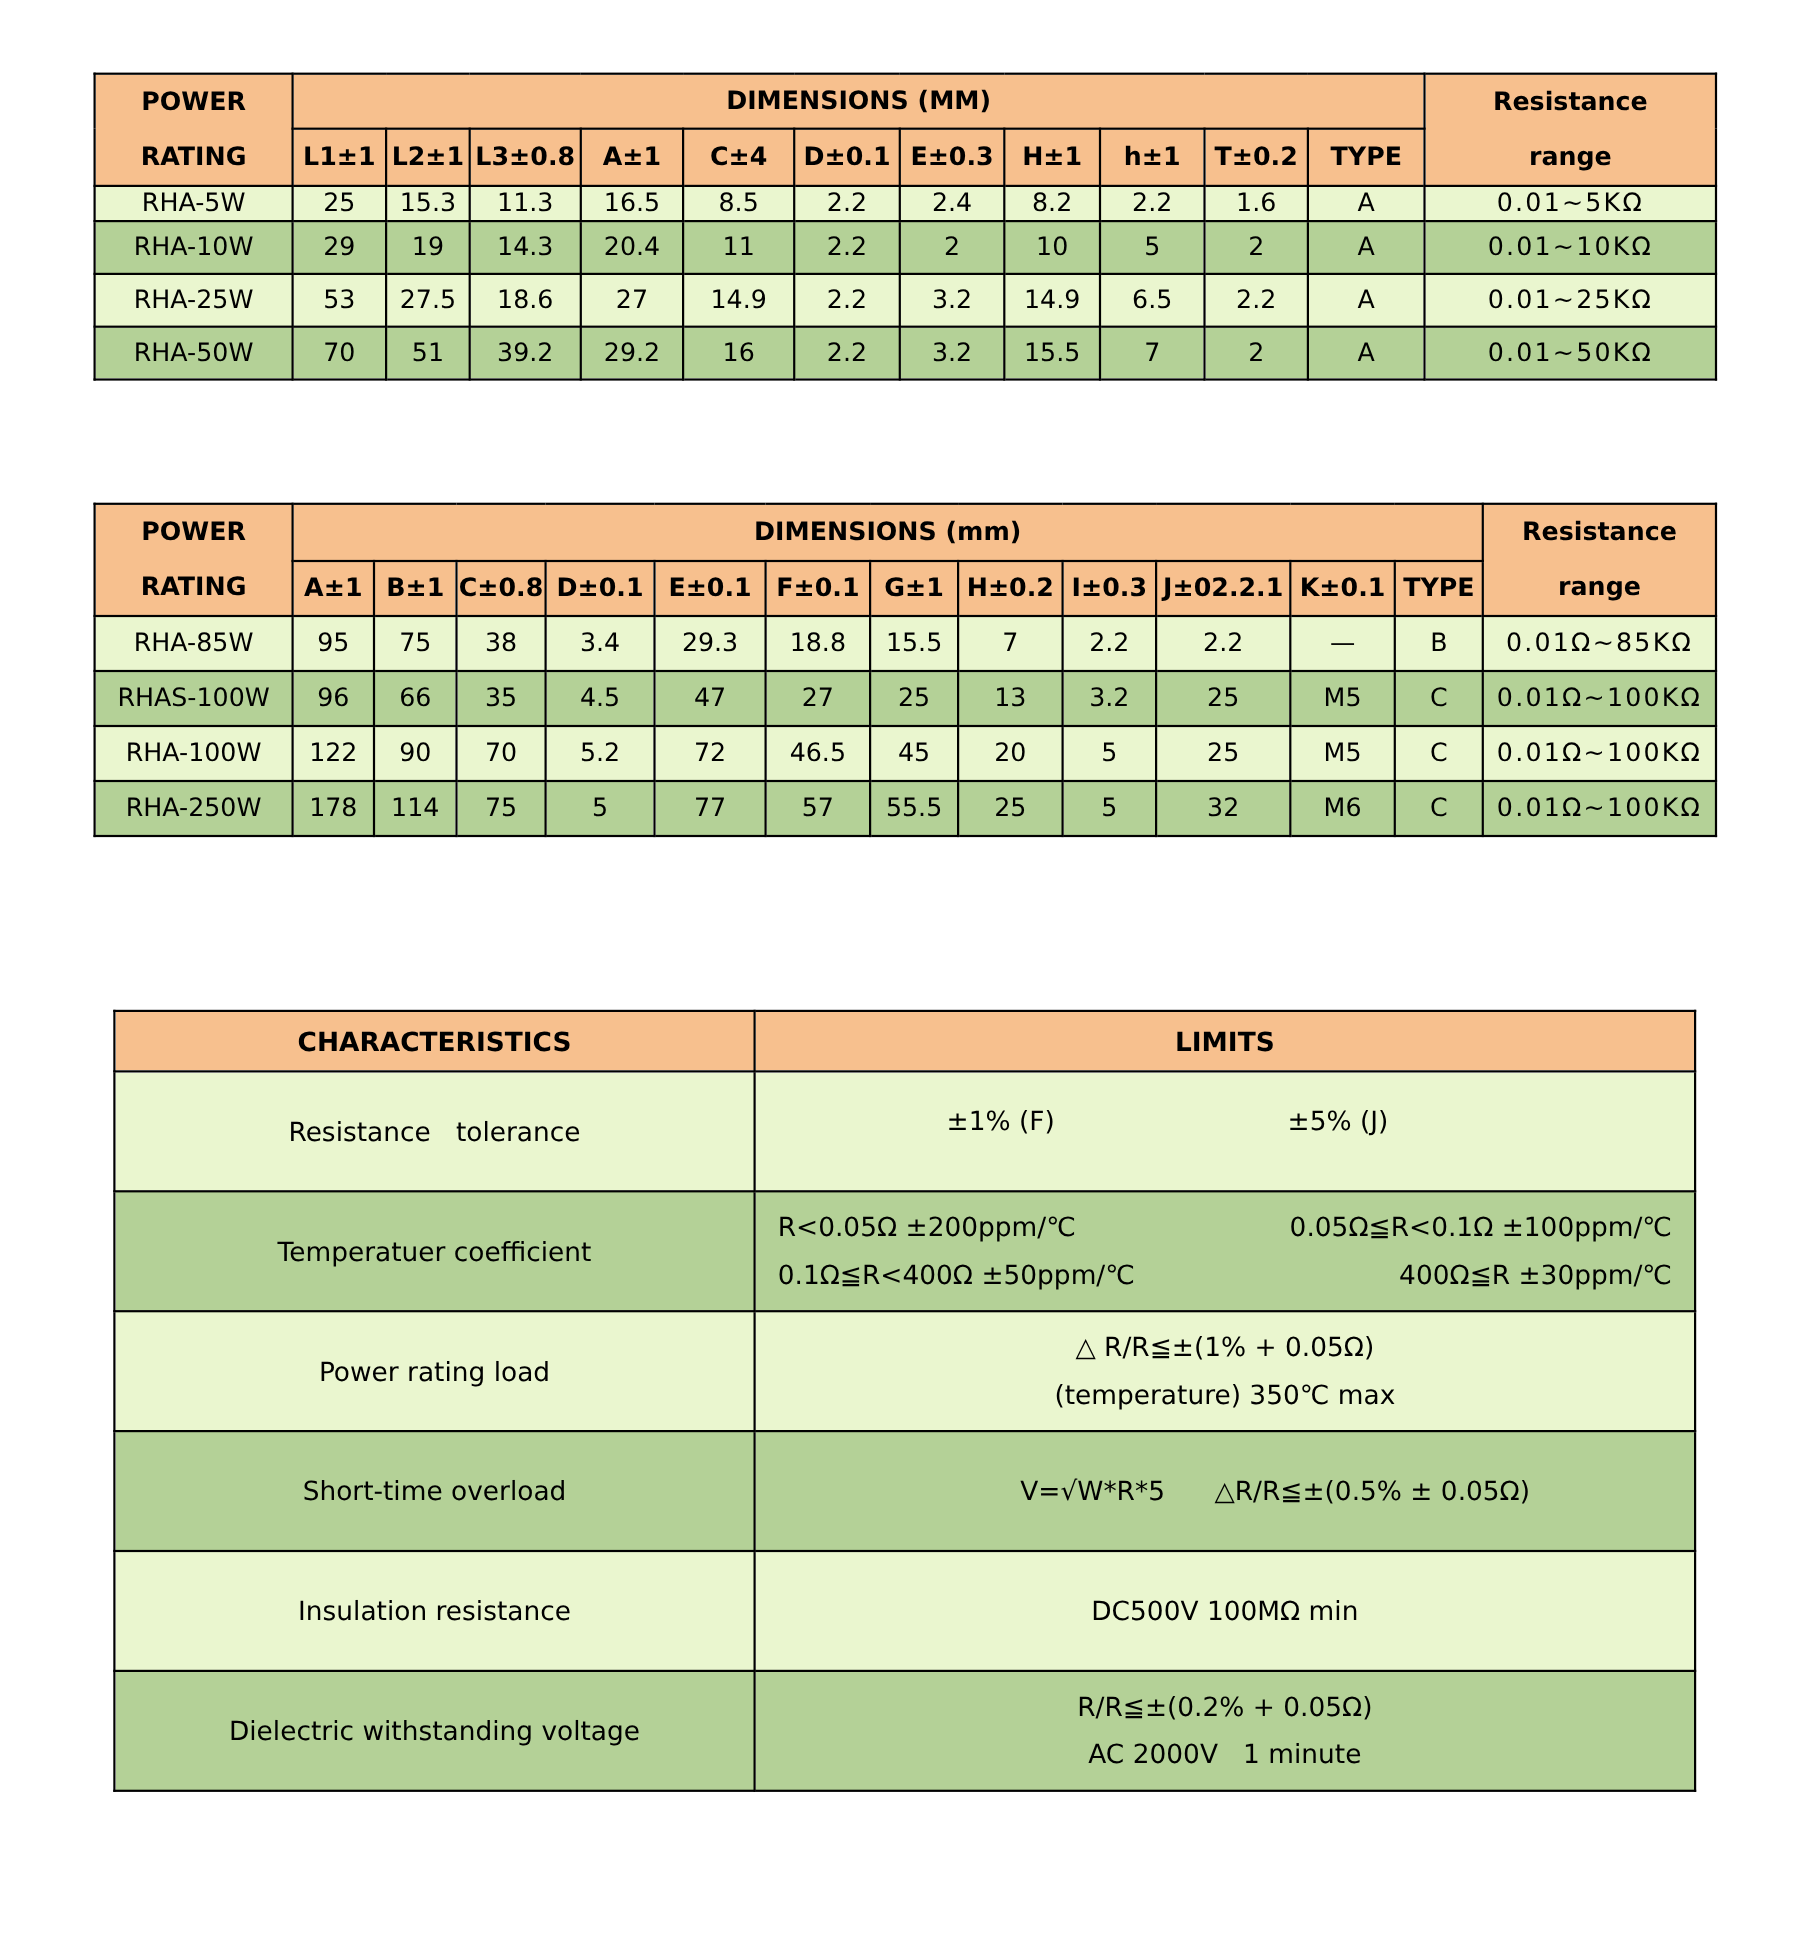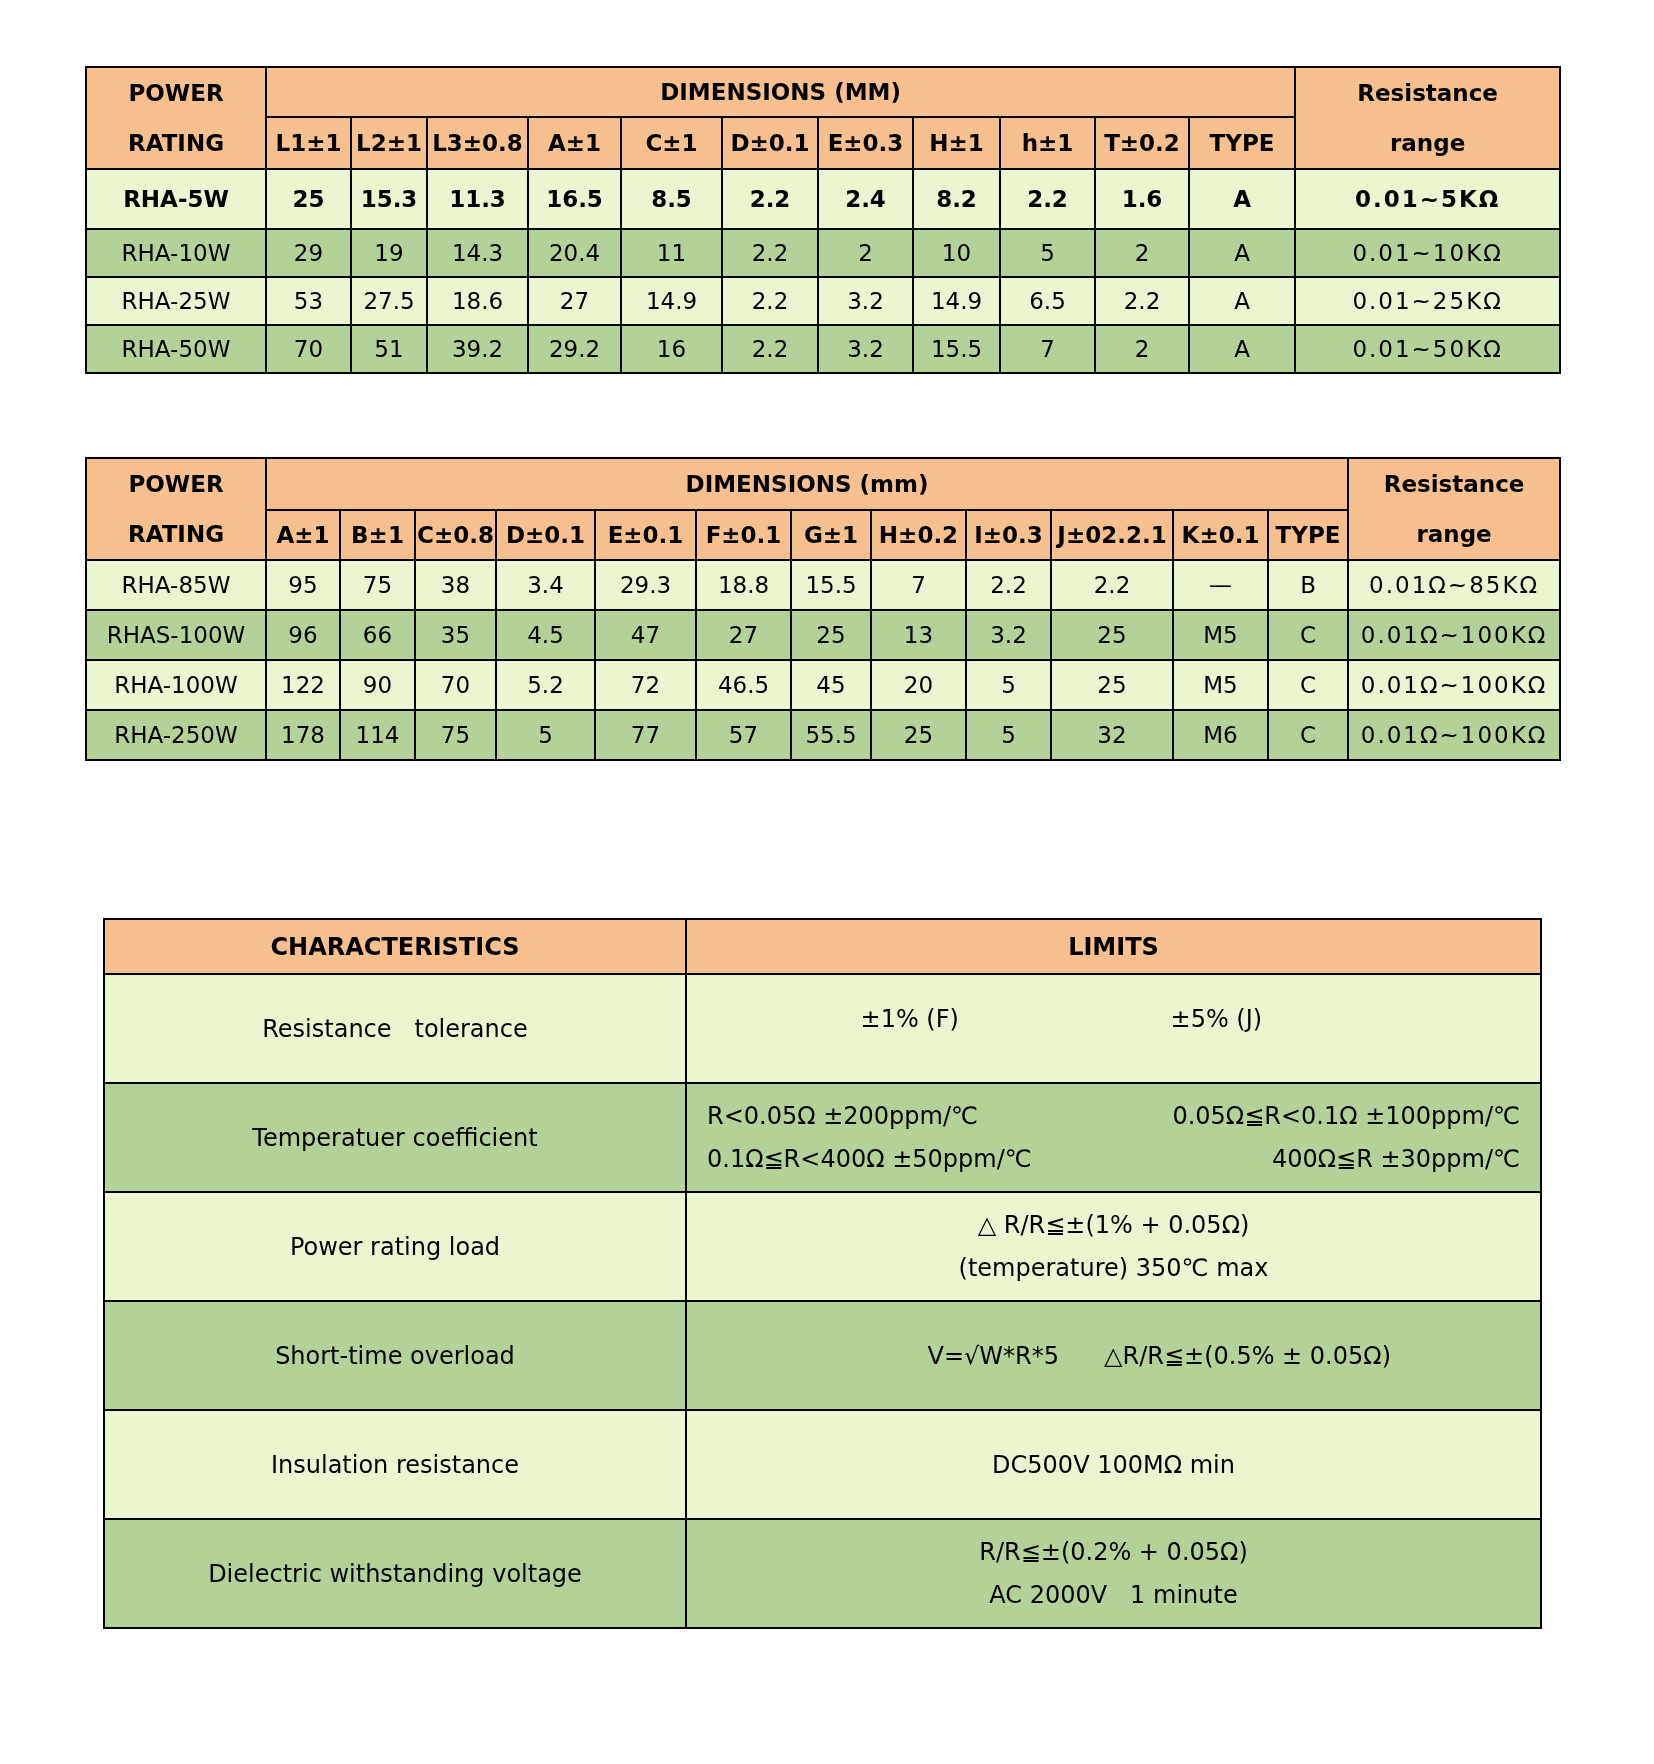--- a/index.html
+++ b/index.html
@@ -113,29 +113,29 @@
       <td rowspan="2" class="corner">
         <div class="cline">Resistance</div>
         <div class="cline">range</div>
       </td>
     </tr>
     <tr class="hdr" style="height:52px;">
       <td>L1±1</td>
       <td>L2±1</td>
       <td>L3±0.8</td>
       <td>A±1</td>
-      <td>C±1</td>
+      <td>C±4</td>
       <td>D±0.1</td>
       <td>E±0.3</td>
       <td>H±1</td>
       <td>h±1</td>
       <td>T±0.2</td>
       <td>TYPE</td>
     </tr>
-    <tr class="light" style="height:60px;font-weight:bold;">
+    <tr class="light" style="height:32px;">
       <td>RHA-5W</td>
       <td>25</td>
       <td>15.3</td>
       <td>11.3</td>
       <td>16.5</td>
       <td>8.5</td>
       <td>2.2</td>
       <td>2.4</td>
       <td>8.2</td>
       <td>2.2</td>

